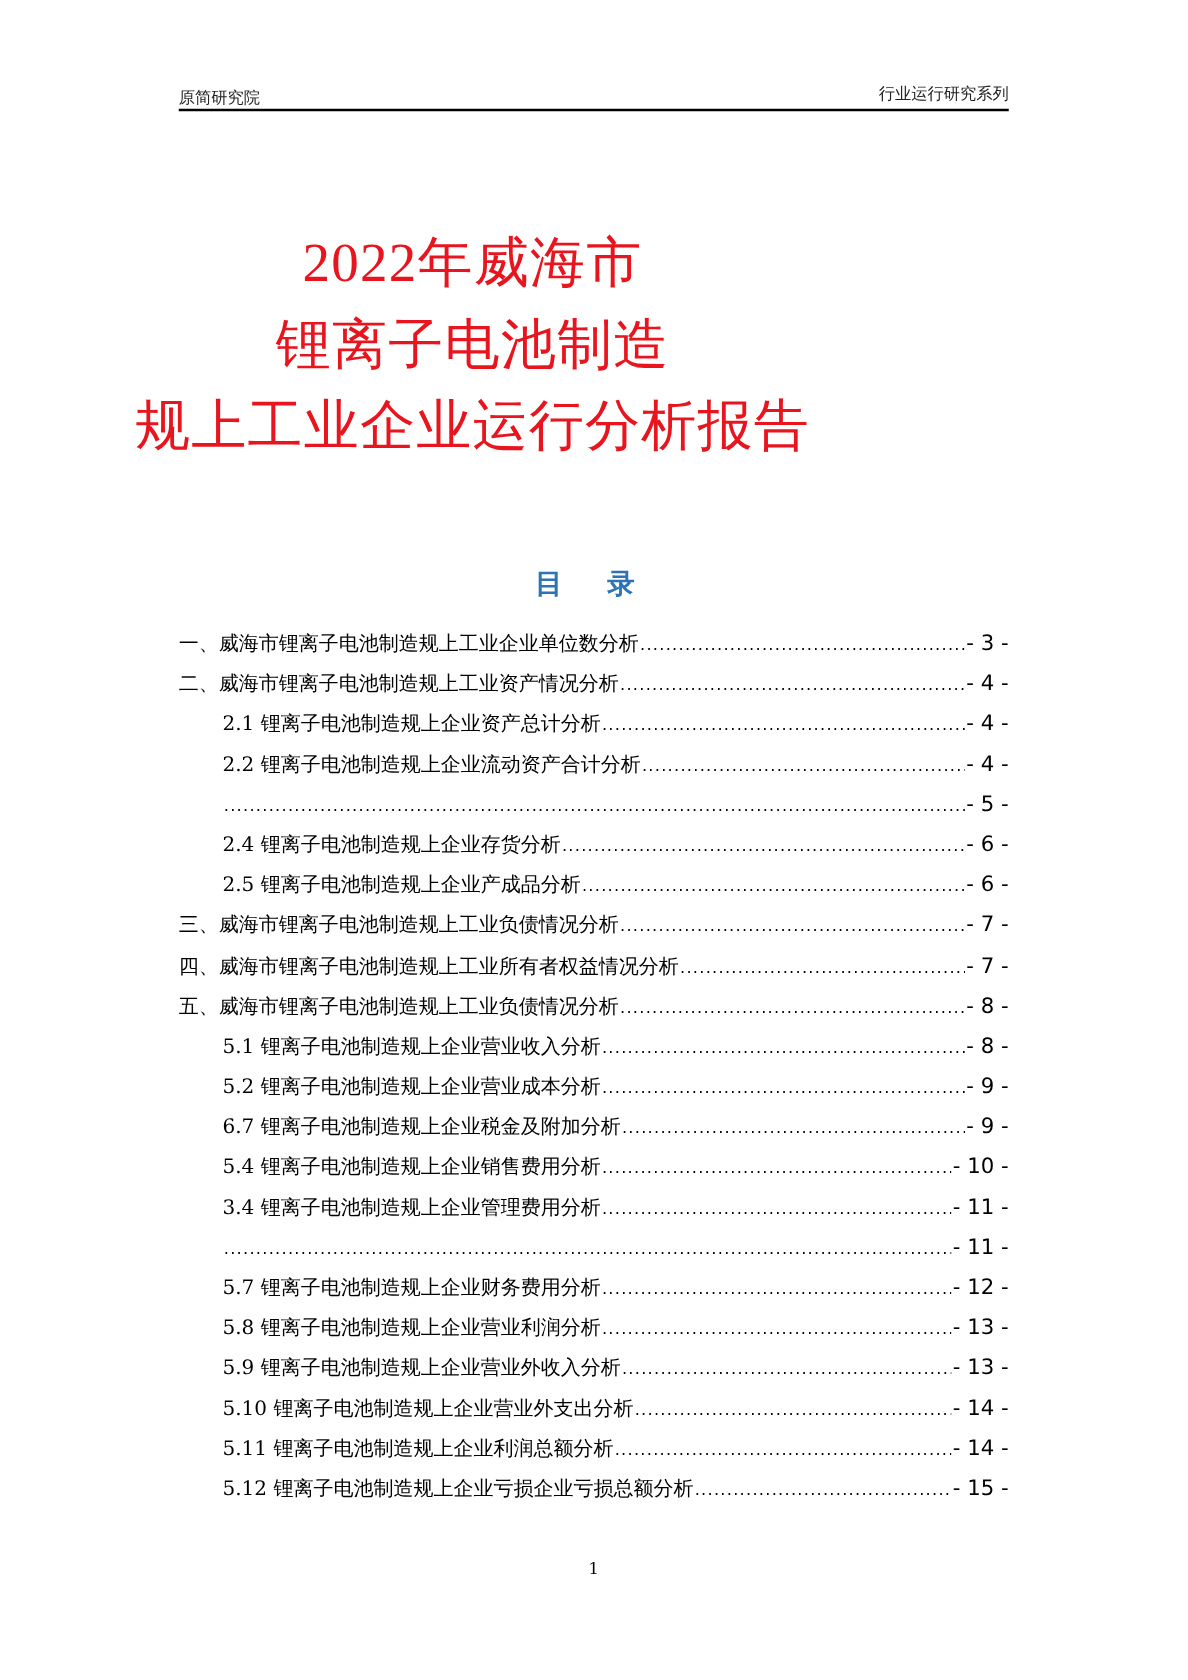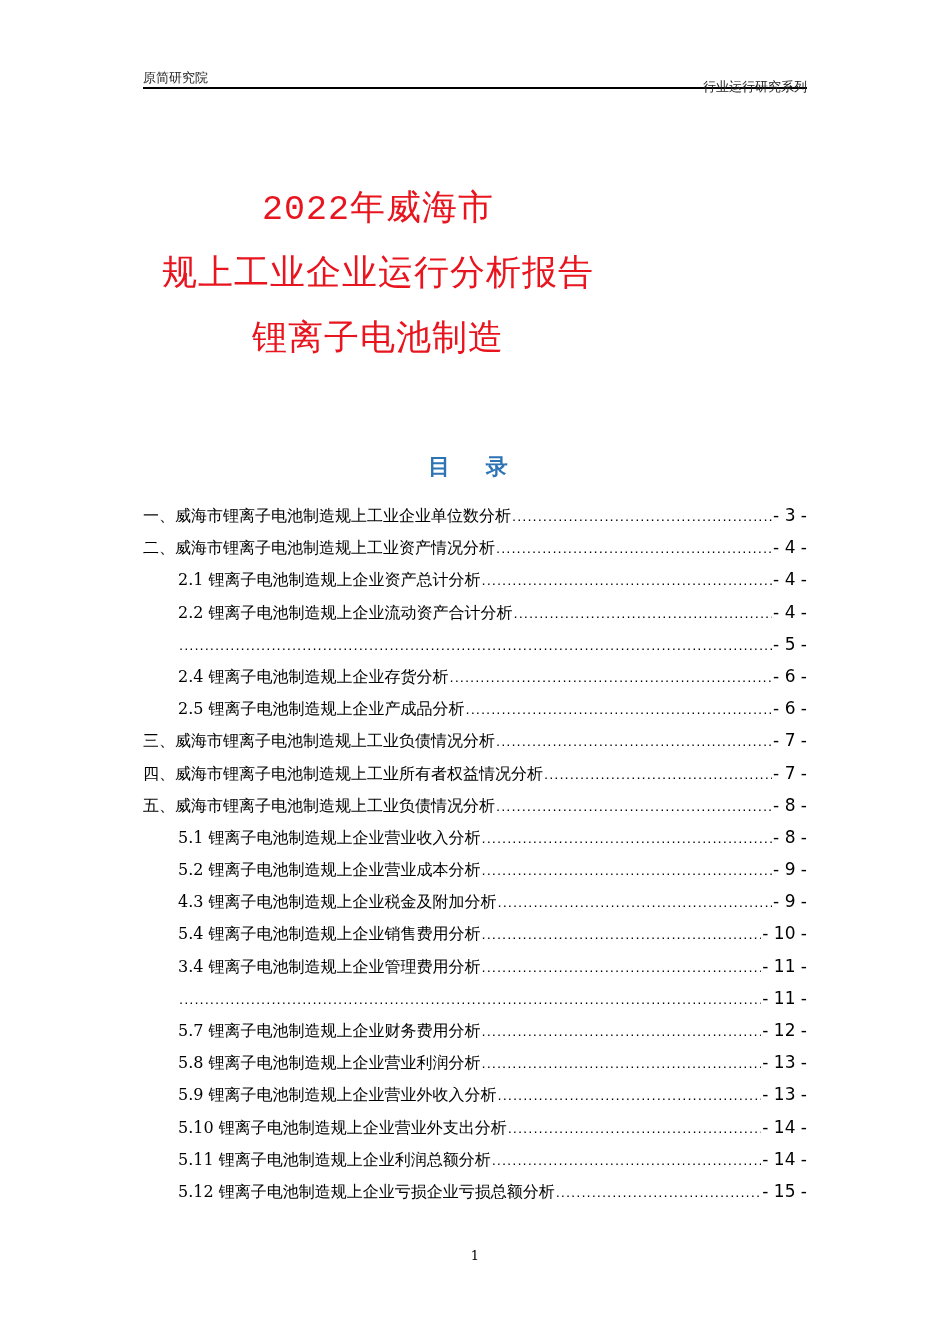--- a/index.html
+++ b/index.html
@@ -6,26 +6,26 @@
     html, body { width: 950px; height: 1344px; background: #ffffff; }
     body { position: relative; font-family: "DejaVu Serif", "Liberation Serif", serif; color: #000; overflow: hidden; }
 
     .page-header {
       position: absolute; left: 143px; top: 66px; width: 664px; height: 23px;
       border-bottom: 2.5px solid #000;
       font-family: Liberation Serif, serif;
       font-size: 13px; color: #222;
     }
     .page-header .left { position: absolute; left: 0; top: 3px; }
-    .page-header .right { position: absolute; right: 0; top: 12px; }
+    .page-header .right { position: absolute; right: 0; top: 0; }
 
     .title-block {
       position: absolute; left: 0; top: 178px; width: 756px; text-align: center;
-      color: #e8141e; font-size: 35px; line-height: 65px;
-      font-family: Liberation Mono, monospace;
+      color: #e8141e; font-size: 44px; line-height: 65px;
+      font-family: Liberation Serif, serif;
     }
     .title-block .line { display: block; white-space: nowrap; letter-spacing: 1px; }
 
     .toc-heading {
       position: absolute; left: 0; top: 452px; width: 950px; text-align: center;
       color: #2e74b5; font-weight: bold; font-size: 22px;
       font-family: "DejaVu Sans", "Liberation Sans", sans-serif;
       letter-spacing: 14px; 
     }
 
@@ -58,22 +58,22 @@
 </head>
 <body>
 
 <div class="page-header">
   <span class="left">原简研究院</span>
   <span class="right">行业运行研究系列</span>
 </div>
 
 <div class="title-block">
   <span class="line">2022年威海市</span>
+  <span class="line">锂离子电池制造</span>
   <span class="line">规上工业企业运行分析报告</span>
-  <span class="line">锂离子电池制造</span>
 </div>
 
 <div class="toc-heading">目 录</div>
 
 <div class="toc" id="toc-list">
     <div class="toc-row level-1">
       <span class="toc-text">一、威海市锂离子电池制造规上工业企业单位数分析</span>
       <span class="toc-leader"></span>
       <span class="toc-page">- 3 -</span>
     </div>
@@ -125,21 +125,21 @@
       <span class="toc-text">5.1 锂离子电池制造规上企业营业收入分析</span>
       <span class="toc-leader"></span>
       <span class="toc-page">- 8 -</span>
     </div>
     <div class="toc-row level-2">
       <span class="toc-text">5.2 锂离子电池制造规上企业营业成本分析</span>
       <span class="toc-leader"></span>
       <span class="toc-page">- 9 -</span>
     </div>
     <div class="toc-row level-2">
-      <span class="toc-text">4.3 锂离子电池制造规上企业税金及附加分析</span>
+      <span class="toc-text">6.7 锂离子电池制造规上企业税金及附加分析</span>
       <span class="toc-leader"></span>
       <span class="toc-page">- 9 -</span>
     </div>
     <div class="toc-row level-2">
       <span class="toc-text">5.4 锂离子电池制造规上企业销售费用分析</span>
       <span class="toc-leader"></span>
       <span class="toc-page">- 10 -</span>
     </div>
     <div class="toc-row level-2">
       <span class="toc-text">3.4 锂离子电池制造规上企业管理费用分析</span>

